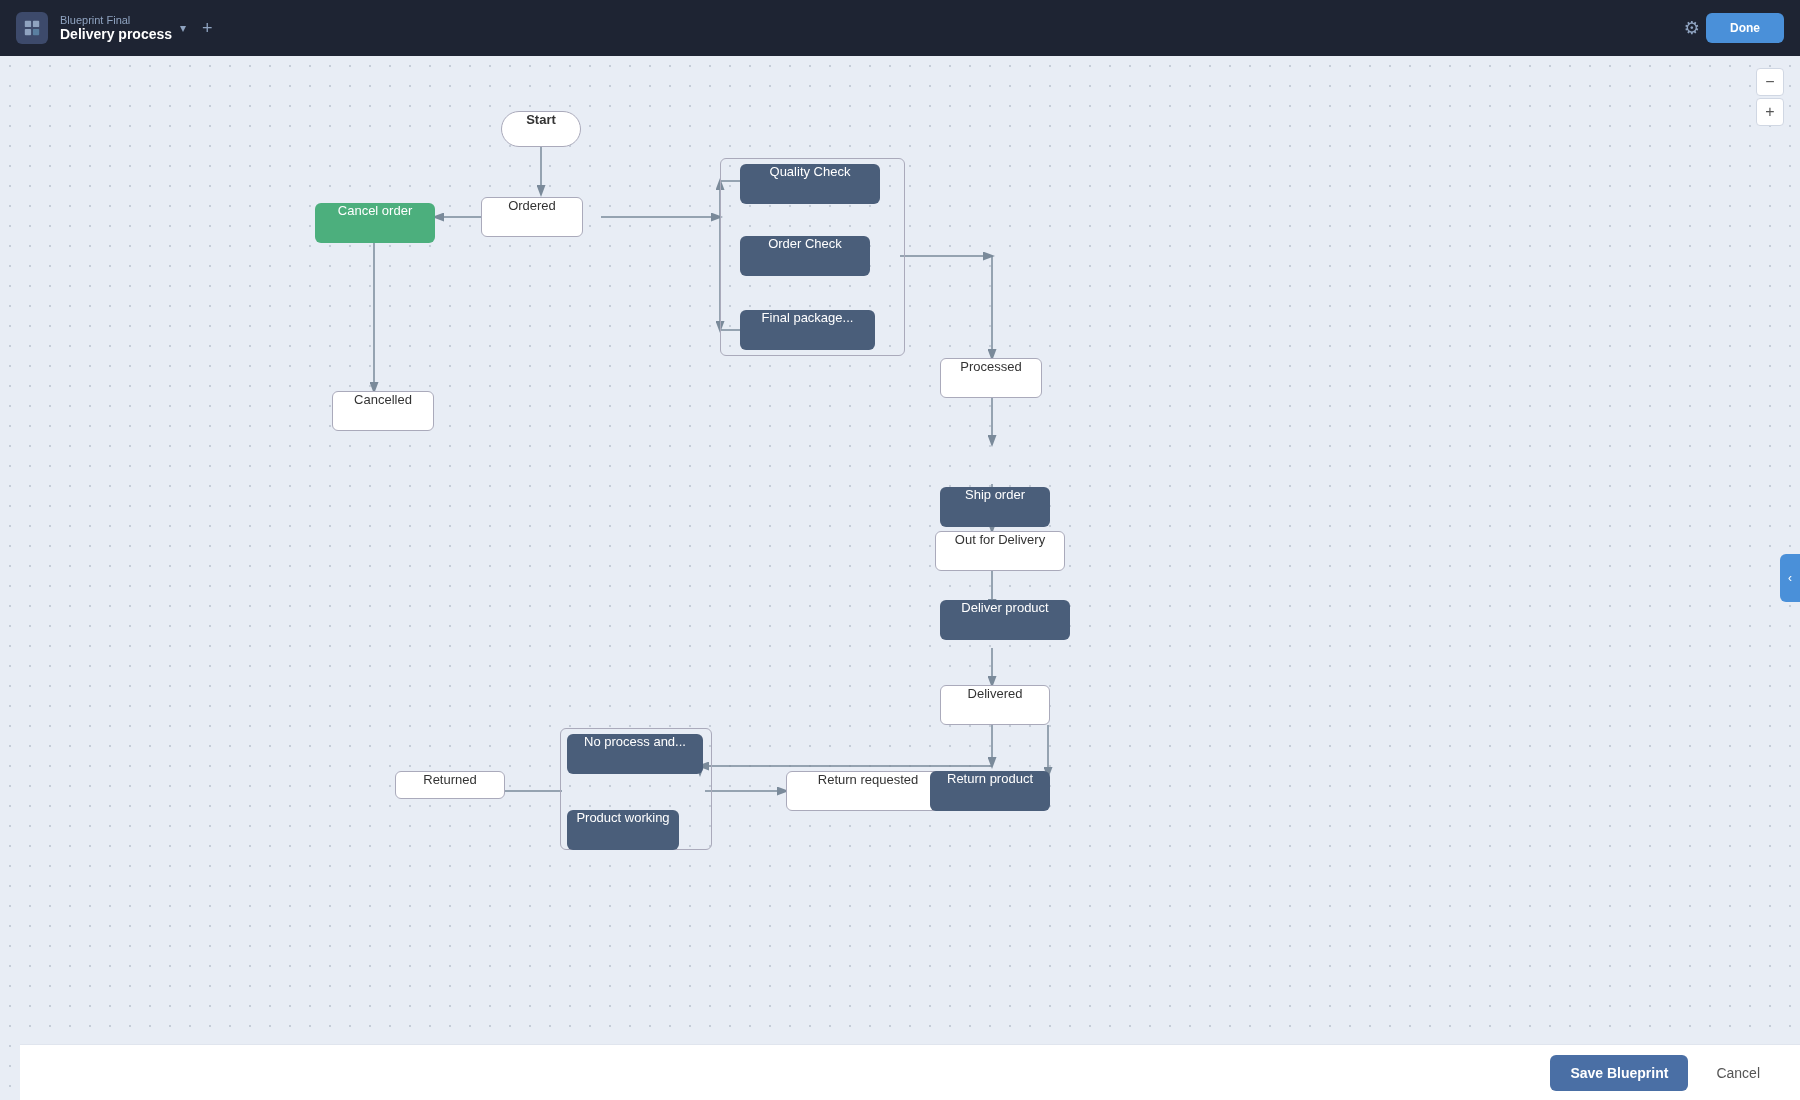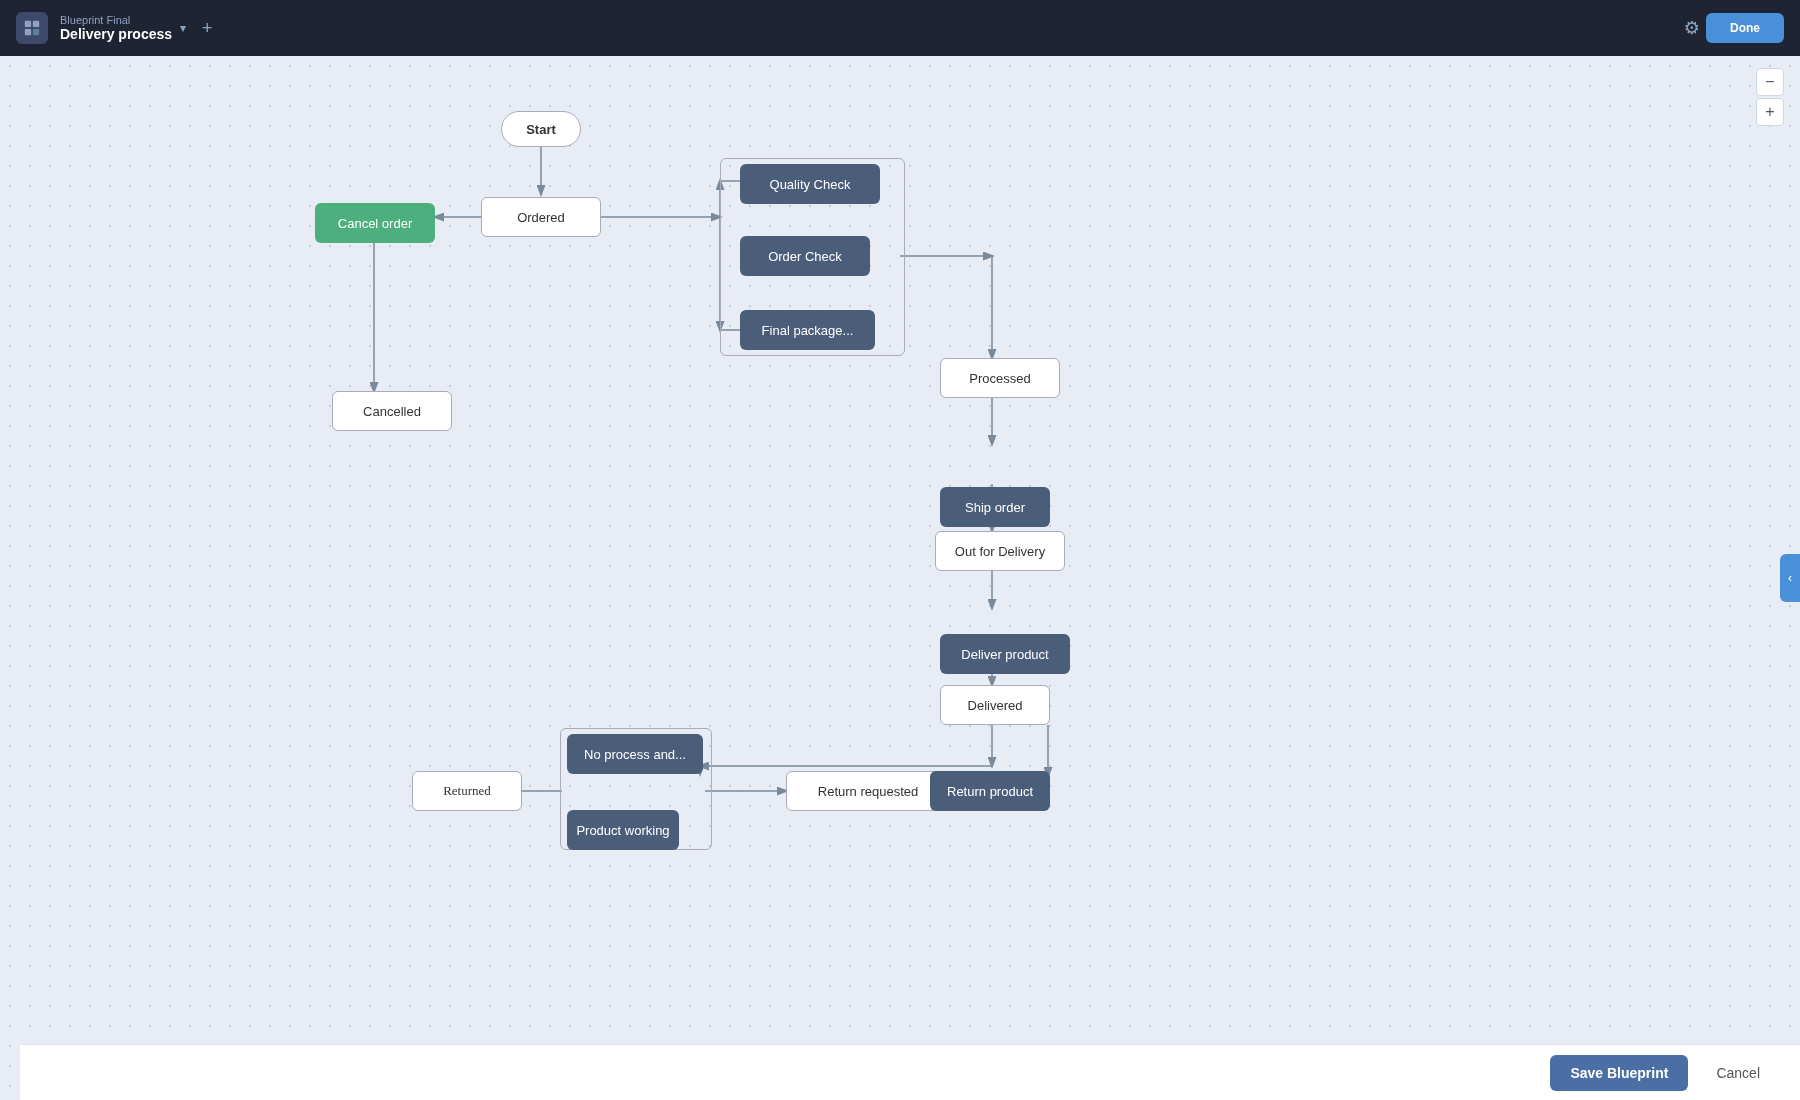--- a/index.html
+++ b/index.html
@@ -120,38 +120,37 @@
       border: none;
       font-size: 14px;
       cursor: pointer;
       padding: 10px 16px;
     }
 
     
     .node {
       position: absolute;
       display: flex;
-      align-items: center;
       justify-content: center;
       text-align: center;
       border-radius: 6px;
       font-size: 13px;
       font-weight: 500;
       user-select: none;
     }
     .node-start {
       width: 80px; height: 36px;
       background: #fff;
       border: 1.5px solid #aab;
       border-radius: 18px;
       color: #333;
       font-weight: 600;
     }
     .node-state {
-      width: 120px; height: 40px;
+      width: 102px; height: 40px;
       background: #fff;
       border: 1.5px solid #aab;
       color: #333;
     }
     .node-action {
       width: 130px; height: 40px;
       background: #4a5e7a;
       color: #fff;
       border-radius: 6px;
     }
@@ -292,40 +291,40 @@
   </div>
 
   <div class="node node-action" style="left:940px; top:388px; width:110px; height:40px;margin-top:43px;">
     <span>Ship order</span>
   </div>
 
   <div class="node node-state" style="left:935px; top:475px; width:130px; height:40px;">
     <span>Out for Delivery</span>
   </div>
 
-  <div class="node node-action" style="left:940px; top:578px; width:130px; height:40px;">
+  <div class="node node-action" style="left:940px; top:544px; width:130px; height:40px;">
     <span>Deliver product</span>
   </div>
 
   <div class="node node-state" style="left:940px; top:629px; width:110px; height:40px;">
     <span>Delivered</span>
   </div>
 
   <div class="group-box" style="left:560px; top:672px; width:152px; height:122px;">
   </div>
 
   <div class="node node-action" style="left:567px; top:678px; width:136px; height:40px;">
     <span>No process and...</span>
   </div>
 
   <div class="node node-action" style="left:567px; top:754px; width:112px; height:40px;">
     <span>Product working</span>
   </div>
 
-  <div class="node node-state" style="left:412px; top:715px; width:110px; height:40px;font-family:Liberation Serif, serif;">
+  <div class="node node-state" style="left:395px; top:715px; width:110px; height:28px;">
     <span>Returned</span>
   </div>
 
   <div class="node node-state" style="left:786px; top:715px; width:164px; height:40px;">
     <span>Return requested</span>
   </div>
 
   <div class="node node-action" style="left:930px; top:715px; width:120px; height:40px;">
     <span>Return product</span>
   </div>

